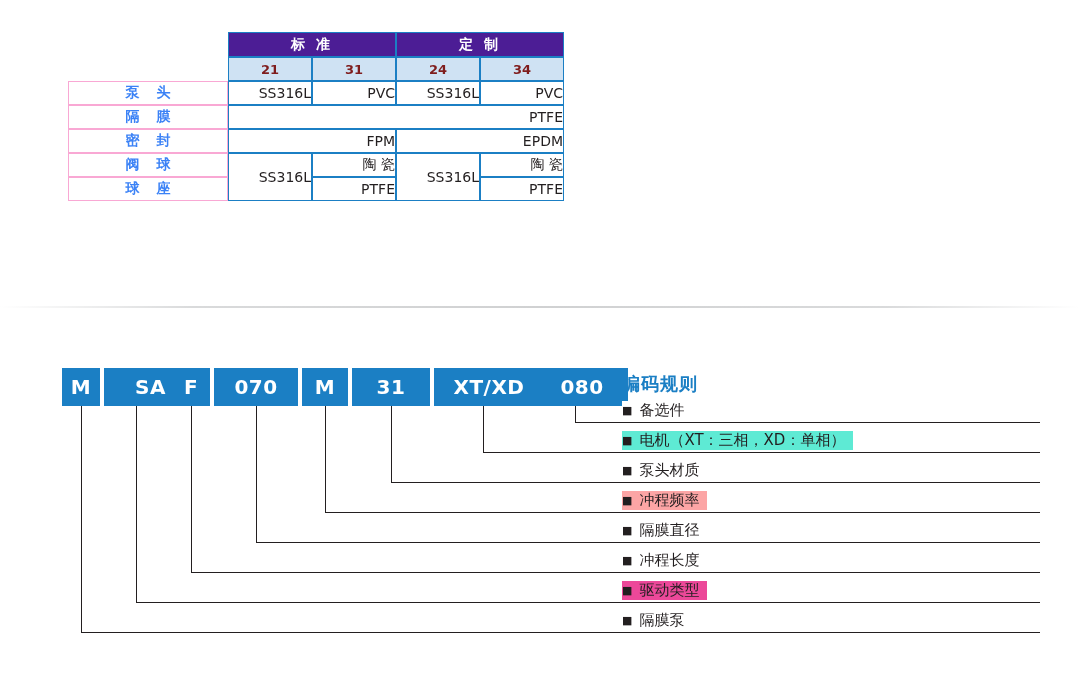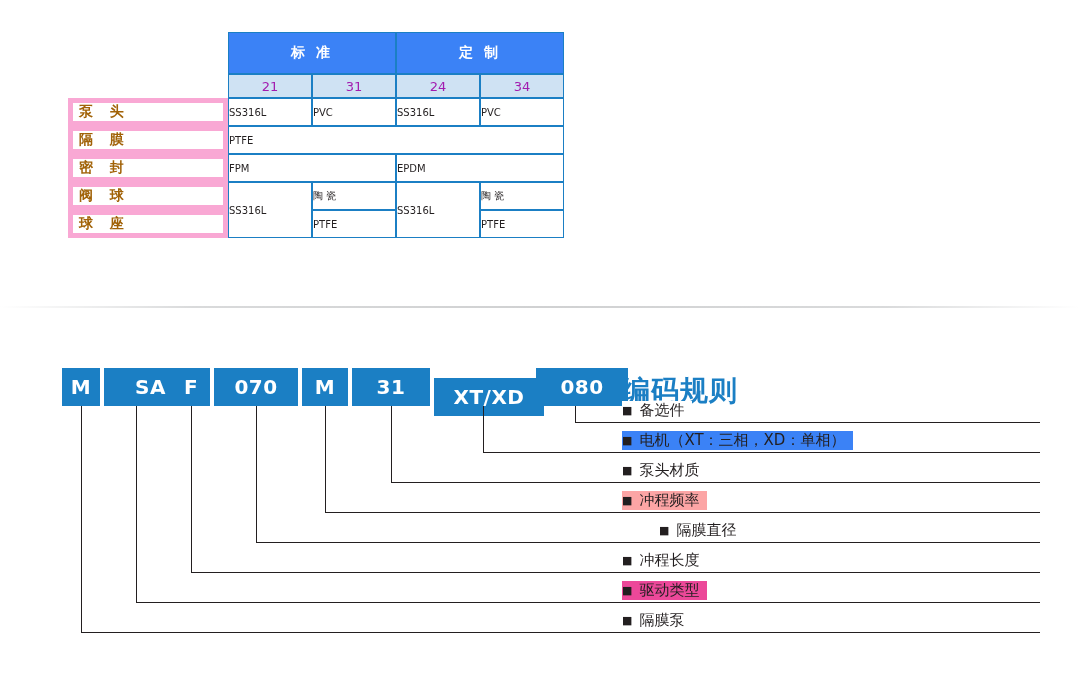--- a/index.html
+++ b/index.html
@@ -25,56 +25,56 @@
     border-spacing: 0;
   }
   #materials-table td {
     padding: 0;
     vertical-align: middle;
   }
   .cell {
     border: 1px solid #1b7fc4;
     height: 24px;
     box-sizing: border-box;
-    text-align: left;
-    font-size: 10px;
+    text-align: right;
+    font-size: 14px;
     color: #231f20;
     background: #ffffff;
     white-space: nowrap;
   }
   .hdr-blue {
-    background: #3b82f6;
+    background: #4c1d95;
     color: #ffffff;
     font-weight: bold;
     font-size: 14px;
     letter-spacing: 3px;
     border: 1px solid #1b7fc4;
-    height: 42px;
+    height: 25px;
     box-sizing: border-box;
     text-align: center;
     margin-left: 8px;
   }
   .hdr-light {
     background: #cfe2f3;
-    color: #a21caf;
-    font-weight: normal;
+    color: #7f1d1d;
+    font-weight: bold;
     font-size: 13px;
     border: 1px solid #1b7fc4;
     height: 24px;
     box-sizing: border-box;
     text-align: center;
   }
   .rowlabel {
-    border: 5px solid #f9a8d4;
+    border: 1px solid #f9a8d4;
     height: 24px;
     box-sizing: border-box;
-    text-align: left;
+    text-align: center;
     font-size: 14px;
     font-weight: bold;
-    color: #a16207;
+    color: #3b82f6;
     letter-spacing: 6px;
     text-indent: 6px;
     background: #ffffff;
   }
   .blank {
     border: none;
     background: transparent;
   }
   .w-label { width: 160px; }
   .w-col   { width: 84px; }
@@ -107,21 +107,21 @@
     font-size: 20px;
     display: flex;
     align-items: center;
     justify-content: center;
     letter-spacing: 0.5px;
   }
   #code-title {
     position: absolute;
     left: 622px;
     top: 12px;
-    font-size: 28px;
+    font-size: 18px;
     font-weight: bold;
     color: #1b7fc4;
     letter-spacing: 1px;
   }
   .leader {
     position: absolute;
     background: #231f20;
   }
   .leader-v { width: 1px; }
   .leader-h { height: 1px; }
@@ -195,21 +195,21 @@
 
 <div id="code-section">
   <div id="code-title">编码规则</div>
   <div id="code-boxes">
       <div class="code-box" style="left: 62px; width: 38px;">M</div>
       <div class="code-box" style="left: 104px; width: 69px; padding-left: 12px;">SA</div>
       <div class="code-box" style="left: 172px; width: 38px;">F</div>
       <div class="code-box" style="left: 214px; width: 84px;">070</div>
       <div class="code-box" style="left: 302px; width: 46px;">M</div>
       <div class="code-box" style="left: 352px; width: 78px;">31</div>
-      <div class="code-box" style="left: 434px; width: 110px; margin-top: 10px;">XT/XD</div>
+      <div class="code-box" style="left: 434px; width: 110px;">XT/XD</div>
       <div class="code-box" style="left: 536px; width: 92px;">080</div>
     </div>
   <div id="leaders">
       <div class="leader leader-v" style="left: 575px; top: 46px; height: 16px;"></div>
       <div class="leader leader-h" style="left: 575px; top: 62px; width: 465px;"></div>
       <div class="leader leader-v" style="left: 483px; top: 46px; height: 46px;"></div>
       <div class="leader leader-h" style="left: 483px; top: 92px; width: 557px;"></div>
       <div class="leader leader-v" style="left: 391px; top: 46px; height: 76px;"></div>
       <div class="leader leader-h" style="left: 391px; top: 122px; width: 649px;"></div>
       <div class="leader leader-v" style="left: 325px; top: 46px; height: 106px;"></div>
@@ -218,21 +218,21 @@
       <div class="leader leader-h" style="left: 256px; top: 182px; width: 784px;"></div>
       <div class="leader leader-v" style="left: 191px; top: 46px; height: 166px;"></div>
       <div class="leader leader-h" style="left: 191px; top: 212px; width: 849px;"></div>
       <div class="leader leader-v" style="left: 136px; top: 46px; height: 196px;"></div>
       <div class="leader leader-h" style="left: 136px; top: 242px; width: 904px;"></div>
       <div class="leader leader-v" style="left: 81px; top: 46px; height: 226px;"></div>
       <div class="leader leader-h" style="left: 81px; top: 272px; width: 959px;"></div>
     </div>
   <div id="descs">
       <div class="desc" style="left: 622px; top: 41px; background: rgb(255, 255, 255); padding-right: 8px;"><span class="bullet">■</span><span>备选件</span></div>
-      <div class="desc" style="left: 622px; top: 71px; background: #3b82f6; padding-right: 8px;"><span class="bullet">■</span><span>电机（XT：三相，XD：单相）</span></div>
+      <div class="desc" style="left: 622px; top: 71px; background: #5eead4; padding-right: 8px;"><span class="bullet">■</span><span>电机（XT：三相，XD：单相）</span></div>
       <div class="desc" style="left: 622px; top: 101px; background: rgb(255, 255, 255); padding-right: 8px;"><span class="bullet">■</span><span>泵头材质</span></div>
       <div class="desc" style="left: 622px; top: 131px; background: #fca5a5; padding-right: 8px;"><span class="bullet">■</span><span>冲程频率</span></div>
-      <div class="desc" style="left: 622px; top: 161px; background: rgb(255, 255, 255); padding-right: 8px; margin-left: 37px;"><span class="bullet">■</span><span>隔膜直径</span></div>
+      <div class="desc" style="left: 622px; top: 161px; background: rgb(255, 255, 255); padding-right: 8px;"><span class="bullet">■</span><span>隔膜直径</span></div>
       <div class="desc" style="left: 622px; top: 191px; background: rgb(255, 255, 255); padding-right: 8px;"><span class="bullet">■</span><span>冲程长度</span></div>
       <div class="desc" style="left: 622px; top: 221px; background: #ec4899; padding-right: 8px;"><span class="bullet">■</span><span>驱动类型</span></div>
       <div class="desc" style="left: 622px; top: 251px; background: rgb(255, 255, 255); padding-right: 8px;"><span class="bullet">■</span><span>隔膜泵</span></div>
     </div>
 </div>
 
 </body></html>

